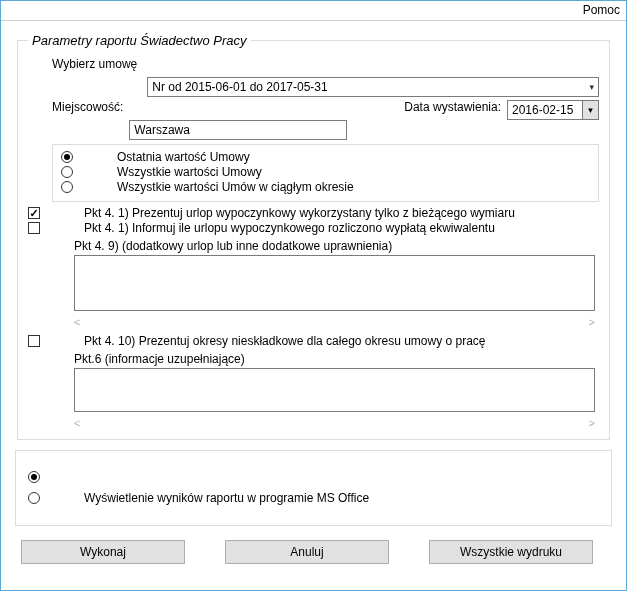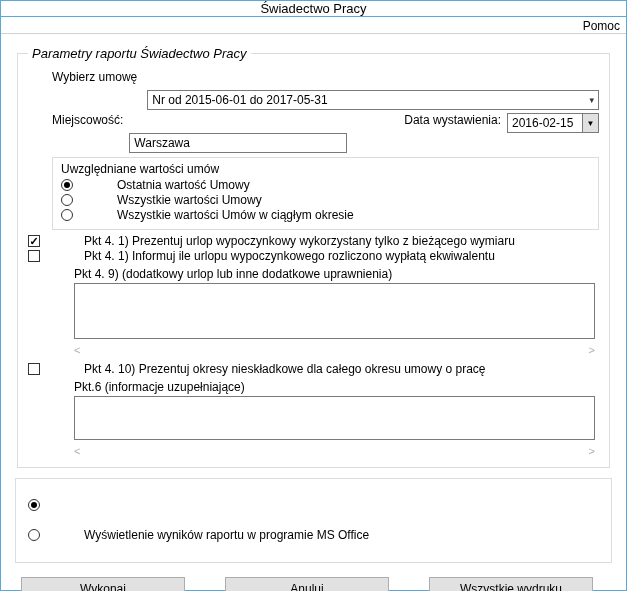--- a/index.html
+++ b/index.html
@@ -199,23 +199,20 @@
     justify-content: center;
   }
   .gap6 { width: 6px; }
   .gap10 { width: 10px; }
 </style>
 </head>
 <body>
 
 <div class="window">
 
-  <div class="titlebar">
-    <span>Świadectwo Pracy</span>
-  </div>
 
   <div class="helpbar">
     <span>Pomoc</span>
   </div>
 
   <div class="content">
 
     <fieldset class="params-fieldset">
       <legend class="params-legend">Parametry raportu  Świadectwo Pracy</legend>
 
@@ -235,21 +232,20 @@
         <div style="flex:1; min-width:10px;"></div>
         <span class="label">Data wystawienia:</span>
         <div class="gap6"></div>
         <div class="date-wrap">
           <input value="2016-02-15" style="">
           <div class="dd">▼</div>
         </div>
       </div>
 
       <div class="inner-group" style="margin-left:24px;">
-        <div class="group-title">Uwzględniane wartości umów</div>
         <div class="radio-row">
           <span class="radio checked"></span>
           <span>Ostatnia wartość Umowy</span>
         </div>
         <div class="radio-row">
           <span class="radio"></span>
           <span>Wszystkie wartości Umowy</span>
         </div>
         <div class="radio-row">
           <span class="radio"></span>
@@ -288,21 +284,21 @@
         <span>&lt;</span>
         <span>&gt;</span>
       </div>
 
     </fieldset>
 
     <div class="output-group">
       <div class="radio-row">
         <span class="radio checked"></span>
       </div>
-      <div class="radio-row" style="margin-top:17px;">
+      <div class="radio-row" style="margin-top:8px;">
         <span class="radio"></span>
         <span>Wyświetlenie wyników raportu w programie MS Office</span>
       </div>
     </div>
 
     <div class="buttons-row">
       <div class="btn">Wykonaj</div>
       <div class="btn">Anuluj</div>
       <div class="btn">Wszystkie wydruku</div>
     </div>

